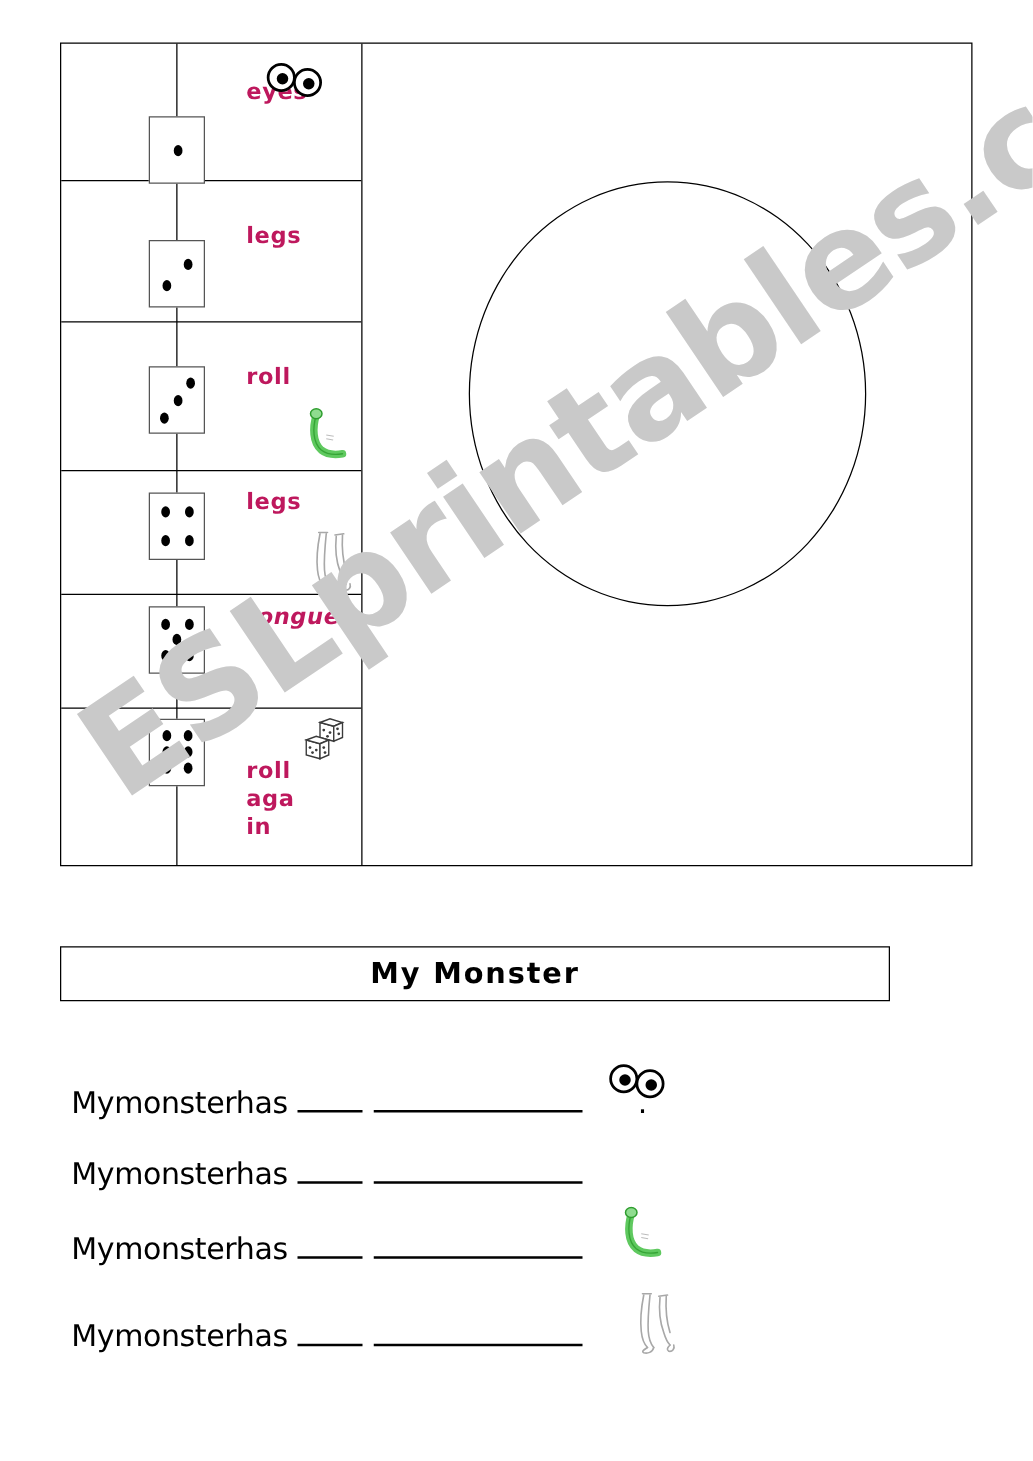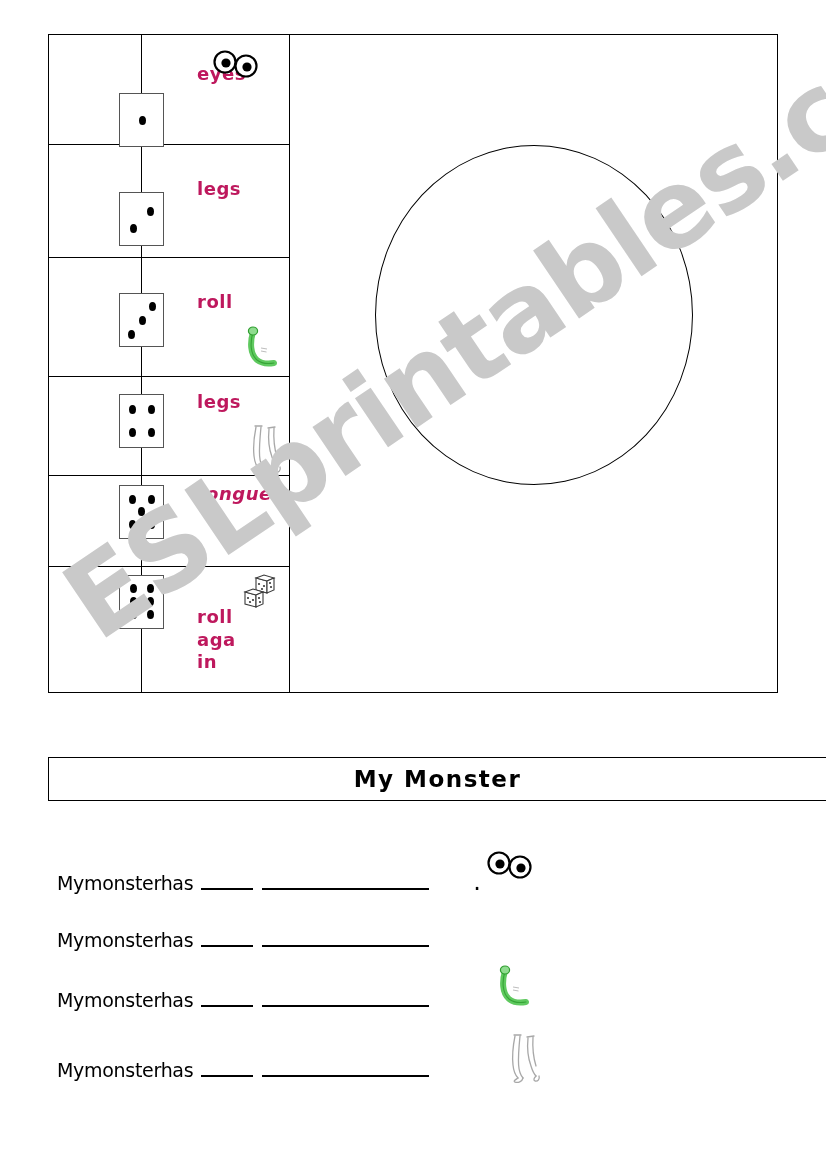--- a/index.html
+++ b/index.html
@@ -121,21 +121,21 @@
     box-sizing: border-box;
     z-index: 3;
     background: transparent;
   }
 
   
   #title-box {
     position: absolute;
     left: 48px;
     top: 757px;
-    width: 779px;
+    width: 664px;
     height: 44px;
     border: 1.4px solid #000;
     box-sizing: border-box;
     z-index: 6;
     background: transparent;
   }
   #title-text {
     position: absolute;
     left: 0; right: 0;
     top: 8px;
@@ -152,21 +152,21 @@
     position: absolute;
     left: 57px;
     height: 34px;
     z-index: 6;
     display: flex;
     align-items: baseline;
     white-space: pre;
   }
   .sentence-text {
     font-family: "DejaVu Sans", "Liberation Sans", sans-serif;
-    font-size: 19px;
+    font-size: 24px;
     font-weight: 400;
     letter-spacing: -0.3px;
     color: #000;
   }
   .blank-short {
     display: inline-block;
     width: 52px;
     border-bottom: 2px solid #000;
     margin: 0 9px 0 8px;
     height: 20px;

